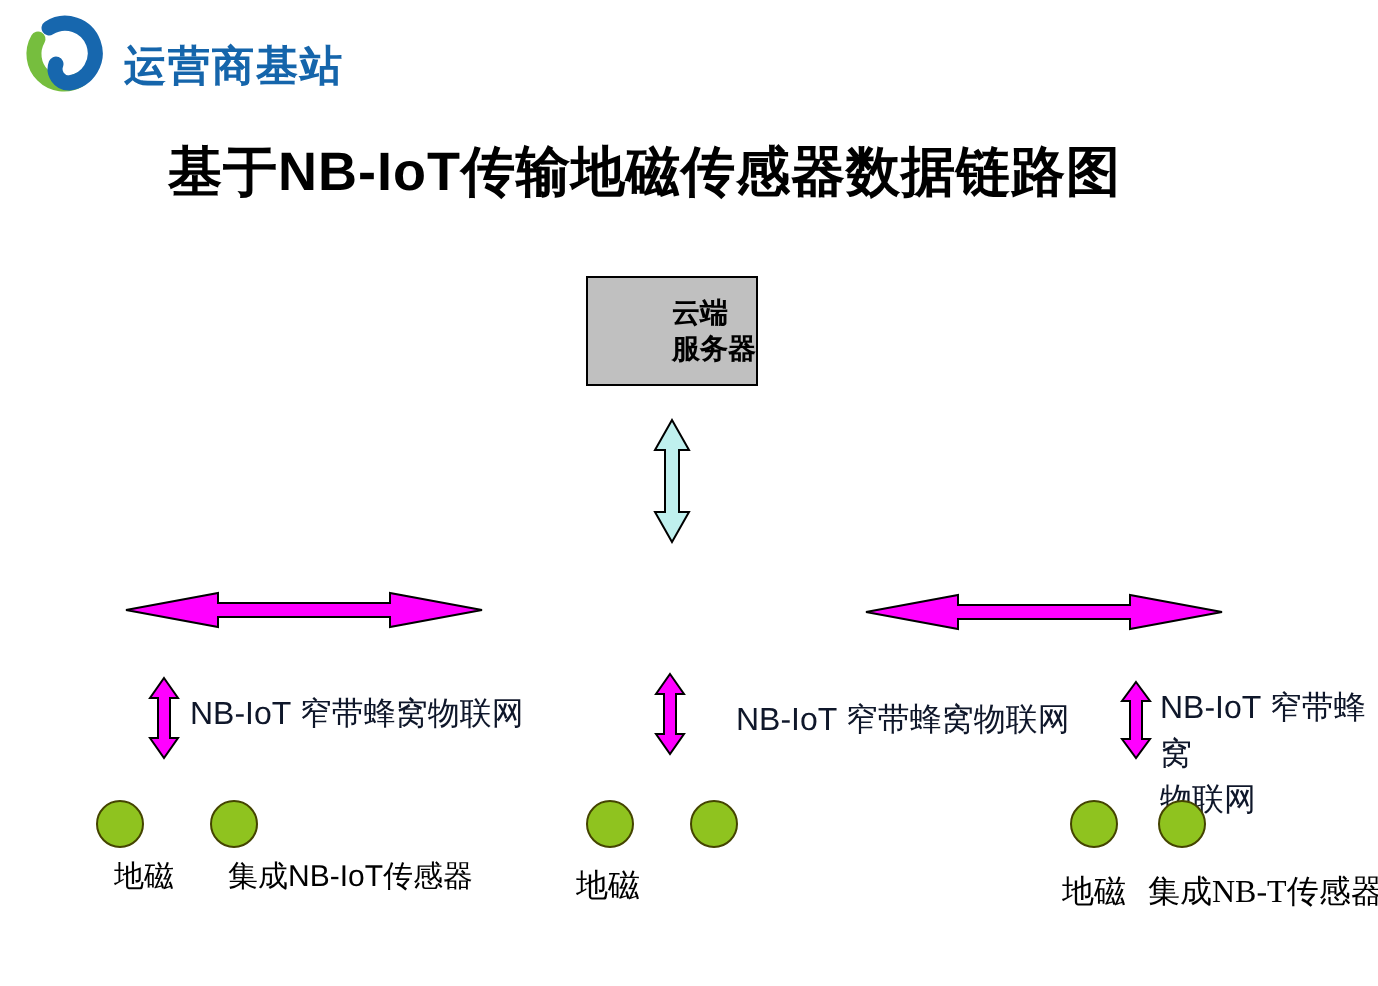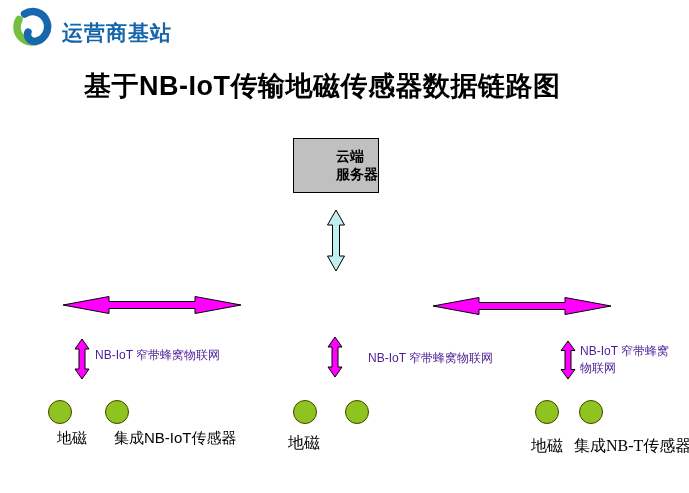--- a/index.html
+++ b/index.html
@@ -25,21 +25,21 @@
   
   .cloud-box{
     position:absolute;left:293px;top:138px;width:84px;height:53px;
     background:var(--box-fill,#C0C0C0);border:1.5px solid #000;
     display:flex;align-items:center;justify-content:flex-end;
   }
   .cloud-box .lines{font-size:14px;font-weight:bold;line-height:1.25;text-align:left;}
 
   
   .bs-label{position:absolute;left:293px;top:289px;font-size:15px;font-weight:bold;white-space:nowrap;}
-  .nbiot-label{position:absolute;font-size:12px;font-weight:normal;white-space:nowrap;color:#4c1d95;}
+  .nbiot-label{position:absolute;font-size:16px;font-weight:normal;white-space:nowrap;color:#0f172a;}
   .nbiot-label.wrap{white-space:normal;line-height:1.45;}
 
   
   .node{
     position:absolute;width:24px;height:24px;border-radius:50%;
     background:var(--node-green,#8FC31F);border:1px solid #444400;box-sizing:border-box;
   }
   .sensor-label{position:absolute;font-size:15px;font-weight:normal;white-space:nowrap;}
   .sensor-label.serif{font-family:"Liberation Serif",serif;font-size:16px;}
 

